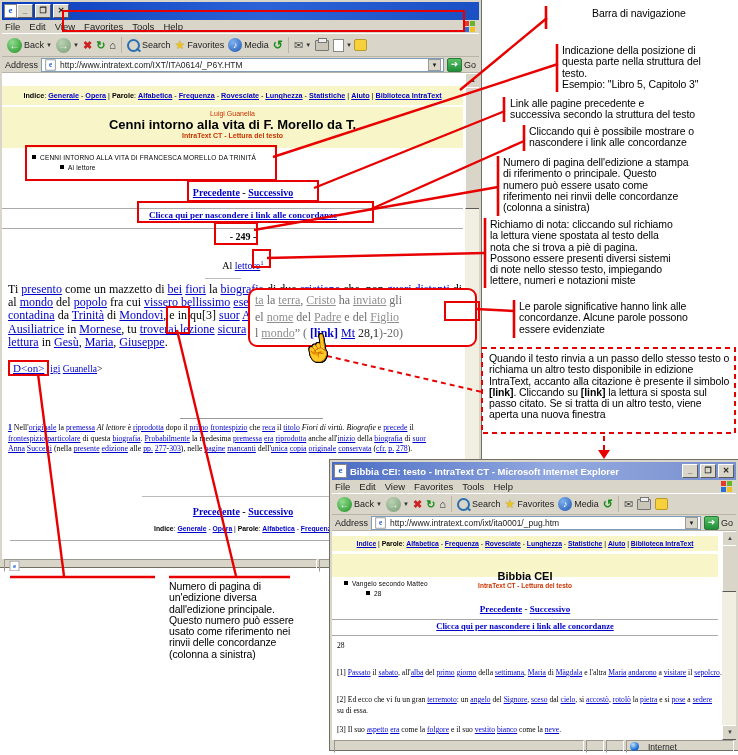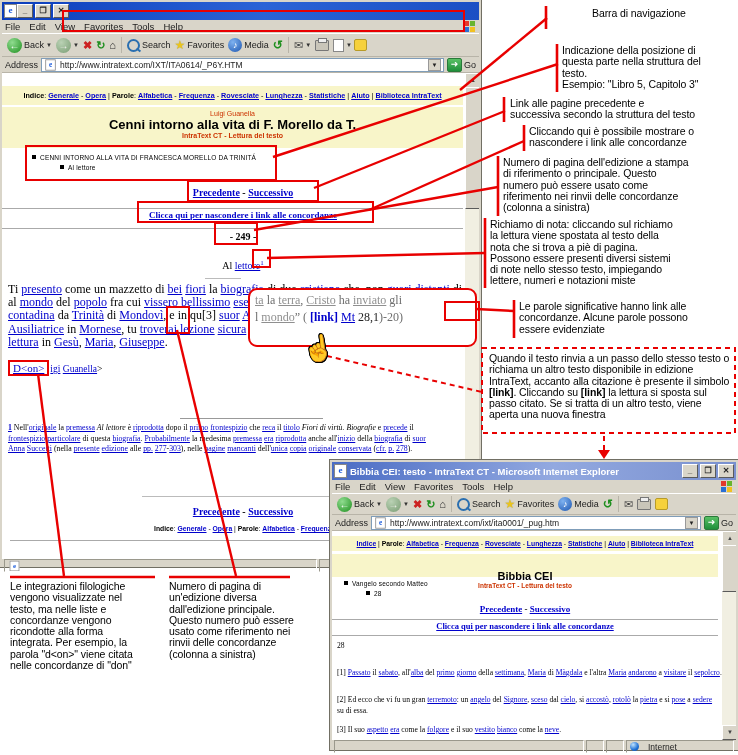--- a/index.html
+++ b/index.html
@@ -254,20 +254,21 @@
       <span class="spane" style="width:10px;"></span>
       <span class="spane" style="width:110px;">
           <span class="globe"></span>
           <span>Internet</span>
         </span>
     </div>
   </div>
 
   <div id="popup" class="serif">
     <div><span class="s-gl">ta</span><span class="s-gp"> la </span><span class="s-gl">terra</span><span class="s-gp">, </span><span class="s-gl">Cristo</span><span class="s-gp"> ha </span><span class="s-gl">inviato</span><span class="s-gp"> gli</span></div>
+    <div><span class="s-gp">el </span><span class="s-gl">nome</span><span class="s-gp"> del </span><span class="s-gl">Padre</span><span class="s-gp"> e del </span><span class="s-gl">Figlio</span></div>
     <div><span class="s-gp">l </span><span class="s-gl">mondo</span><span class="s-gp">” ( </span><span class="s-bb">[link]</span><span class="s-gp"> </span><span class="s-ml">Mt</span><span class="s-dk"> 28,1</span><span class="s-gp">)-20)</span></div>
   </div>
 
   <div class="window" id="win2">
     <div class="titlebar">
       <span class="doc-icon">e</span>
       <span class="tb-title">Bibbia CEI: testo - IntraText CT - Microsoft Internet Explorer</span>
       <span class="cap">
         <b>_</b>
           <b>❐</b>
@@ -400,28 +401,20 @@
   <div class="ann" style="left:519px;top:301px;width:217px;">Le parole significative hanno link alle
 concordanze. Alcune parole possono
 essere evidenziate</div>
   <div class="ann" style="left:490px;top:219px;width:246px;">Richiamo di nota: cliccando sul richiamo
 la lettura viene spostata al testo della
 nota che si trova a piè di pagina.
 Possono essere presenti diversi sistemi
 di note nello stesso testo, impiegando
 lettere, numeri e notazioni miste</div>
   <div class="ann" style="left:489px;top:353px;width:243px;white-space:normal;"><span class="s-p">Quando il testo rinvia a un passo dello stesso testo o richiama un altro testo disponibile in edizione IntraText, accanto alla citazione è presente il simbolo </span><span class="s-ab">[link]</span><span class="s-p">. Cliccando su </span><span class="s-ab">[link]</span><span class="s-p"> la lettura si sposta sul passo citato. Se si tratta di un altro testo, viene aperta una nuova finestra</span></div>
-  <div class="ann" style="left:10px;top:581px;width:152px;">Le integrazioni filologiche
-vengono visualizzate nel
-testo, ma nelle liste e
-concordanze vengono
-ricondotte alla forma
-integrata. Per esempio, la
-parola "d&lt;on&gt;" viene citata
-nelle concordanze di "don"</div>
   <div class="ann" style="left:169px;top:581px;width:128px;">Numero di pagina di
 un'edizione diversa
 dall'edizione principale.
 Questo numero può essere
 usato come riferimento nei
 rinvii delle concordanze
 (colonna a sinistra)</div>
 
   <div id="boxlayer">
     <div class="redbox" style="left:62px;top:10px;width:399px;height:18px;"></div>

